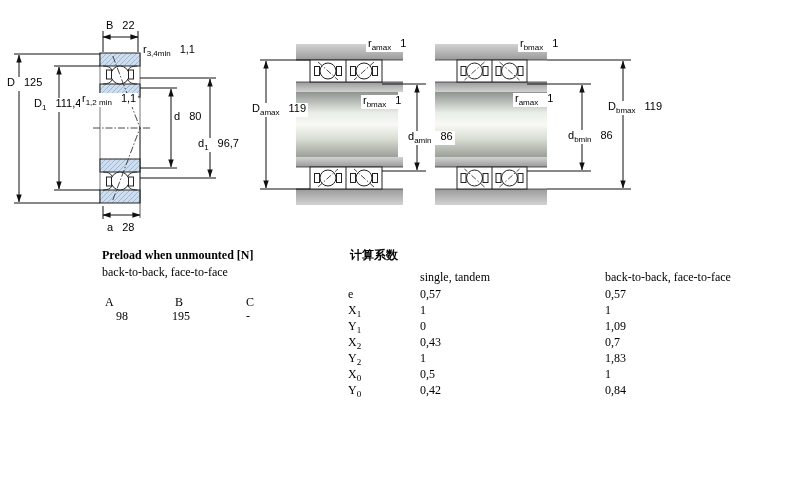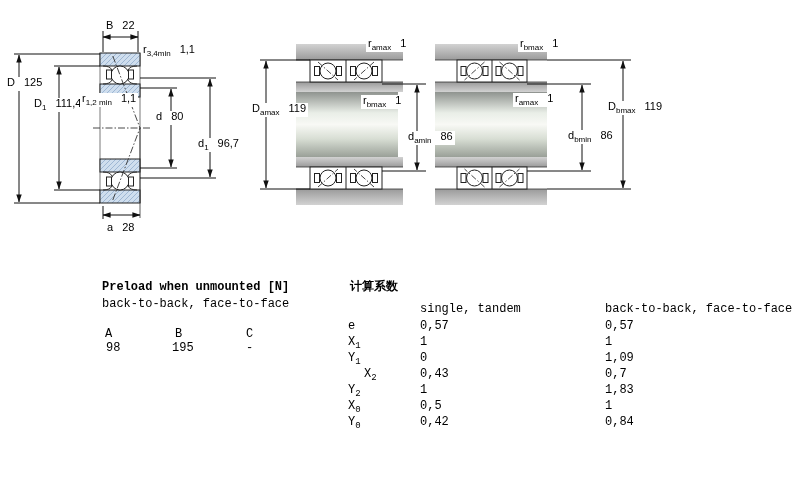--- a/index.html
+++ b/index.html
@@ -3,21 +3,21 @@
 <meta charset="utf-8">
 <style>
   html,body{margin:0;padding:0;background:#fff;}
   .stage{position:relative;width:800px;height:500px;background:#fff;overflow:hidden;
          font-family:"Liberation Sans",sans-serif;color:#000;}
   .linework{position:absolute;left:0;top:0;}
   .dim-label{position:absolute;font-size:11px;line-height:11px;white-space:nowrap;
              background:#fff;padding:0 2px;}
   .dim-label sub{font-size:8px;line-height:8px;}
   .dim-label .val{margin-left:9px;}
-  .serif{font-family:Liberation Mono, monospace;font-size:12px;line-height:13px;margin-top:32px;}
+  .serif{font-family:Liberation Serif, serif;font-size:12px;line-height:13px;}
   .abs{position:absolute;white-space:nowrap;}
   .bold{font-weight:bold;}
   .tbl-cell sub{font-size:9px;}
 </style>
 </head>
 <body>
 
 <div class="stage">
 
   <svg class="linework" width="800" height="245" viewBox="0 0 800 245">
@@ -188,41 +188,41 @@
         <line x1="623" y1="61" x2="623" y2="188" marker-start="url(#arr)" marker-end="url(#arr)"></line>
       </g>
     </g>
   </svg>
 
   <div class="dim-label" style="left:104px;top:20px"><span>B</span><sub></sub><span class="val">22</span></div>
   <div class="dim-label" style="left:141px;top:44px"><span>r</span><sub>3,4min</sub><span class="val">1,1</span></div>
   <div class="dim-label" style="left:5px;top:77px"><span>D</span><sub></sub><span class="val">125</span></div>
   <div class="dim-label" style="left:32px;top:98px"><span>D</span><sub>1</sub><span class="val">111,4</span></div>
   <div class="dim-label" style="left:80px;top:93px"><span>r</span><sub>1,2 min</sub><span class="val">1,1</span></div>
-  <div class="dim-label" style="left:154px;top:111px"><span>d</span><sub></sub><span class="val">80</span></div>
+  <div class="dim-label" style="left:172px;top:111px"><span>d</span><sub></sub><span class="val">80</span></div>
   <div class="dim-label" style="left:196px;top:138px"><span>d</span><sub>1</sub><span class="val">96,7</span></div>
   <div class="dim-label" style="left:105px;top:222px"><span>a</span><sub></sub><span class="val">28</span></div>
 
   <div class="dim-label" style="left:366px;top:38px"><span>r</span><sub>amax</sub><span class="val">1</span></div>
   <div class="dim-label" style="left:250px;top:103px"><span>D</span><sub>amax</sub><span class="val">119</span></div>
   <div class="dim-label" style="left:361px;top:95px"><span>r</span><sub>bmax</sub><span class="val">1</span></div>
   <div class="dim-label" style="left:406px;top:131px"><span>d</span><sub>amin</sub><span class="val">86</span></div>
 
   <div class="dim-label" style="left:518px;top:38px"><span>r</span><sub>bmax</sub><span class="val">1</span></div>
   <div class="dim-label" style="left:513px;top:93px"><span>r</span><sub>amax</sub><span class="val">1</span></div>
   <div class="dim-label" style="left:566px;top:130px"><span>d</span><sub>bmin</sub><span class="val">86</span></div>
   <div class="dim-label" style="left:606px;top:101px"><span>D</span><sub>bmax</sub><span class="val">119</span></div>
 
   <div>
     <div class="abs serif bold" style="left:102px;top:249px">Preload when unmounted [N]</div>
     <div class="abs serif" style="left:102px;top:266px">back-to-back, face-to-face</div>
     <div class="abs serif" style="left:105px;top:296px">A</div>
     <div class="abs serif" style="left:175px;top:296px">B</div>
     <div class="abs serif" style="left:246px;top:296px">C</div>
-    <div class="abs serif" style="left:106px;top:310px">98</div>
+    <div class="abs serif" style="left:116px;top:310px">98</div>
     <div class="abs serif" style="left:172px;top:310px">195</div>
     <div class="abs serif" style="left:246px;top:310px">-</div>
   </div>
 
   <div>
     <div class="abs serif bold" style="left:350px;top:249px">计算系数</div>
     <div class="abs serif" style="left:420px;top:271px">single, tandem</div>
     <div class="abs serif" style="left:605px;top:271px">back-to-back, face-to-face</div>
 
     <div class="abs serif tbl-cell" style="left:348px;top:288px"><span>e</span><sub></sub></div>
@@ -230,21 +230,21 @@
     <div class="abs serif" style="left:605px;top:288px">0,57</div>
 
     <div class="abs serif tbl-cell" style="left:348px;top:304px"><span>X</span><sub>1</sub></div>
     <div class="abs serif" style="left:420px;top:304px">1</div>
     <div class="abs serif" style="left:605px;top:304px">1</div>
 
     <div class="abs serif tbl-cell" style="left:348px;top:320px"><span>Y</span><sub>1</sub></div>
     <div class="abs serif" style="left:420px;top:320px">0</div>
     <div class="abs serif" style="left:605px;top:320px">1,09</div>
 
-    <div class="abs serif tbl-cell" style="left:364px;top:336px"><span>X</span><sub>2</sub></div>
+    <div class="abs serif tbl-cell" style="left:348px;top:336px"><span>X</span><sub>2</sub></div>
     <div class="abs serif" style="left:420px;top:336px">0,43</div>
     <div class="abs serif" style="left:605px;top:336px">0,7</div>
 
     <div class="abs serif tbl-cell" style="left:348px;top:352px"><span>Y</span><sub>2</sub></div>
     <div class="abs serif" style="left:420px;top:352px">1</div>
     <div class="abs serif" style="left:605px;top:352px">1,83</div>
 
     <div class="abs serif tbl-cell" style="left:348px;top:368px"><span>X</span><sub>0</sub></div>
     <div class="abs serif" style="left:420px;top:368px">0,5</div>
     <div class="abs serif" style="left:605px;top:368px">1</div>

